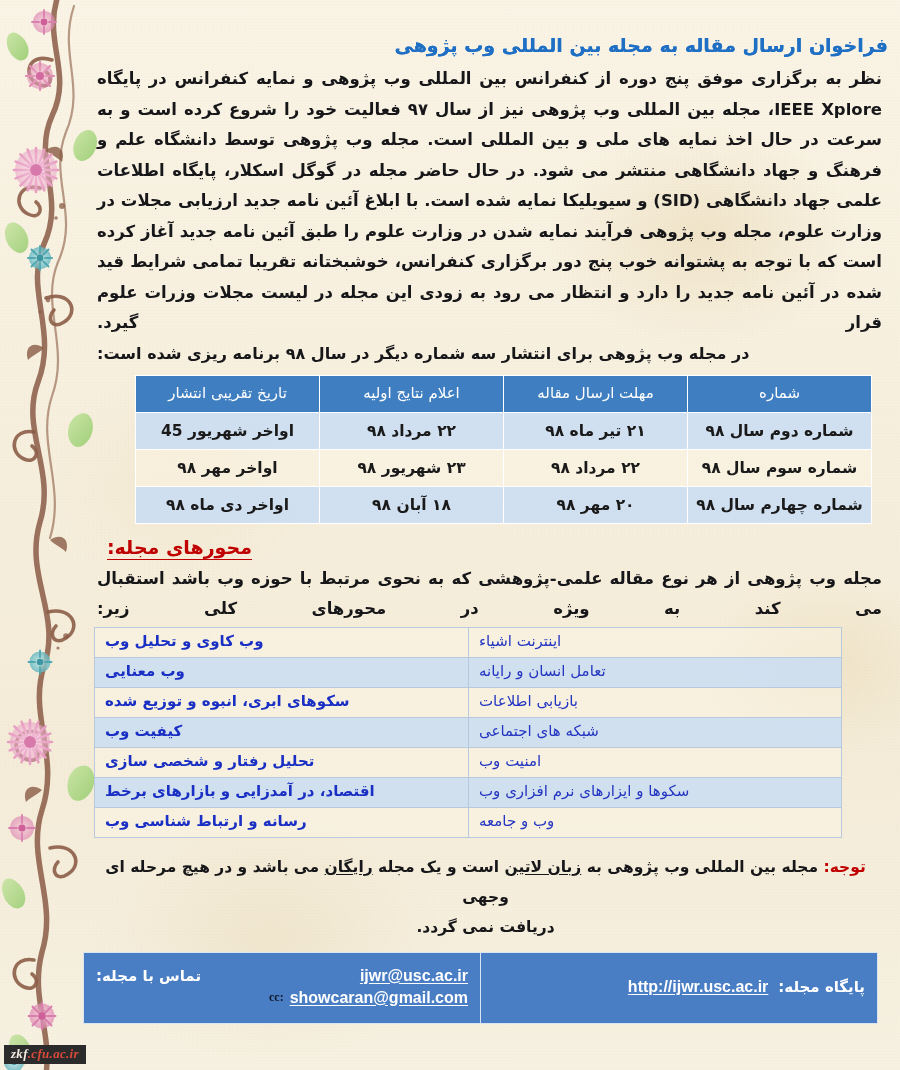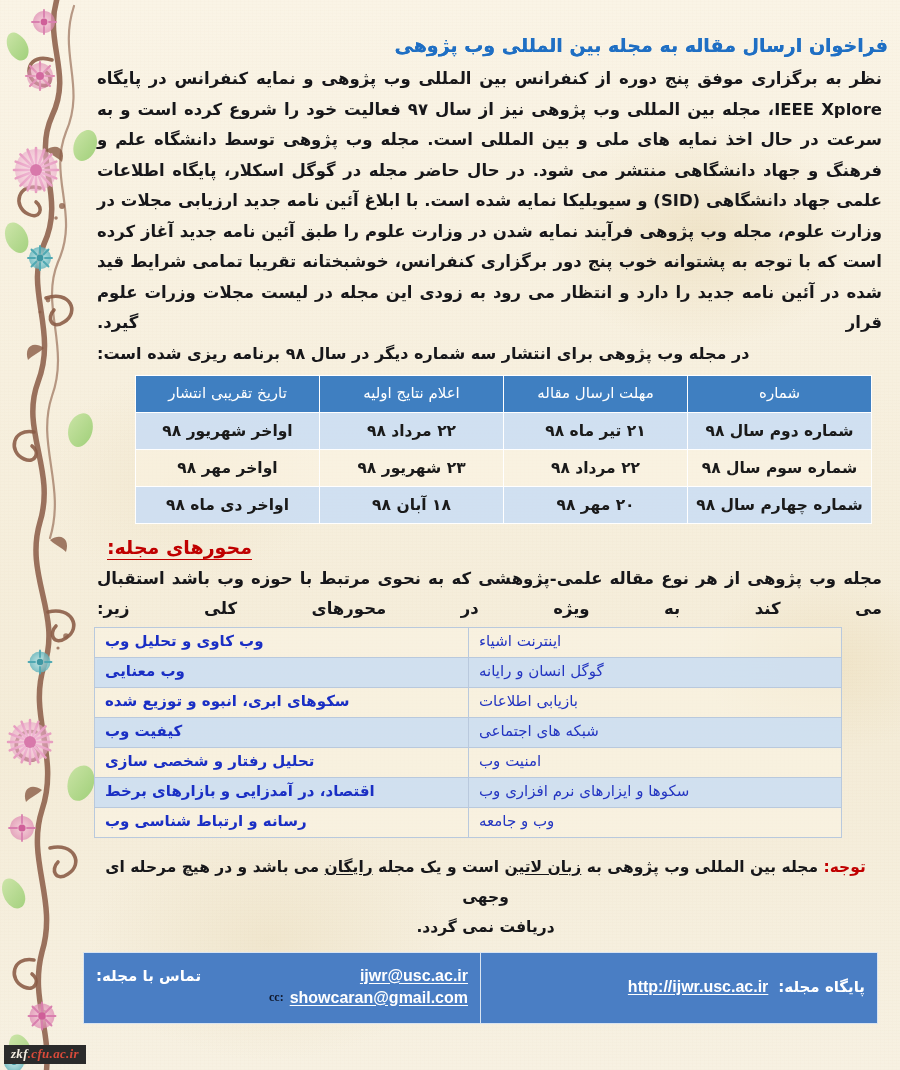--- a/index.html
+++ b/index.html
@@ -492,21 +492,21 @@
           <th>مهلت ارسال مقاله</th>
           <th>اعلام نتایج اولیه</th>
           <th>تاریخ تقریبی انتشار</th>
         </tr>
       </thead>
       <tbody>
         <tr class="row-alt">
           <td>شماره دوم سال ۹۸</td>
           <td>۲۱ تیر ماه ۹۸</td>
           <td>۲۲ مرداد ۹۸</td>
-          <td>اواخر شهریور ۹۸</td>
+          <td>اواخر شهریور 45</td>
         </tr>
         <tr class="row-plain">
           <td>شماره سوم سال ۹۸</td>
           <td>۲۲ مرداد ۹۸</td>
           <td>۲۳ شهریور ۹۸</td>
           <td>اواخر مهر ۹۸</td>
         </tr>
         <tr class="row-alt">
           <td>شماره چهارم سال ۹۸</td>
           <td>۲۰ مهر ۹۸</td>
@@ -524,21 +524,21 @@
       <p>مجله وب پژوهی از هر نوع مقاله علمی-پژوهشی که به نحوی مرتبط با حوزه وب باشد استقبال می کند به ویژه در محورهای کلی زیر:</p>
     </div>
 
     <table class="topics">
       <tbody>
         <tr class="t-plain">
           <td class="col-right">اینترنت اشیاء</td>
           <td class="col-left">وب کاوی و تحلیل وب</td>
         </tr>
         <tr class="t-alt">
-          <td class="col-right">گوگل انسان و رایانه</td>
+          <td class="col-right">تعامل انسان و رایانه</td>
           <td class="col-left">وب معنایی</td>
         </tr>
         <tr class="t-plain">
           <td class="col-right">بازیابی اطلاعات</td>
           <td class="col-left">سکوهای ابری، انبوه و توزیع شده</td>
         </tr>
         <tr class="t-alt">
           <td class="col-right">شبکه های اجتماعی</td>
           <td class="col-left">کیفیت وب</td>
         </tr>

